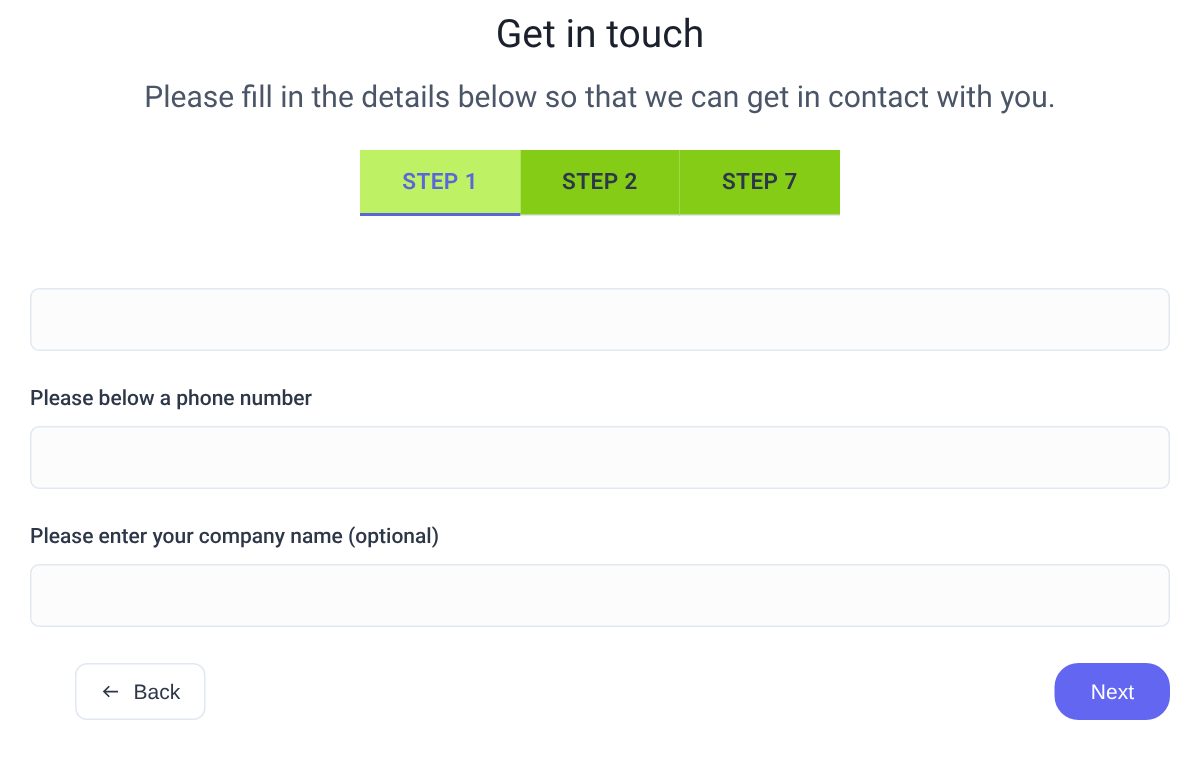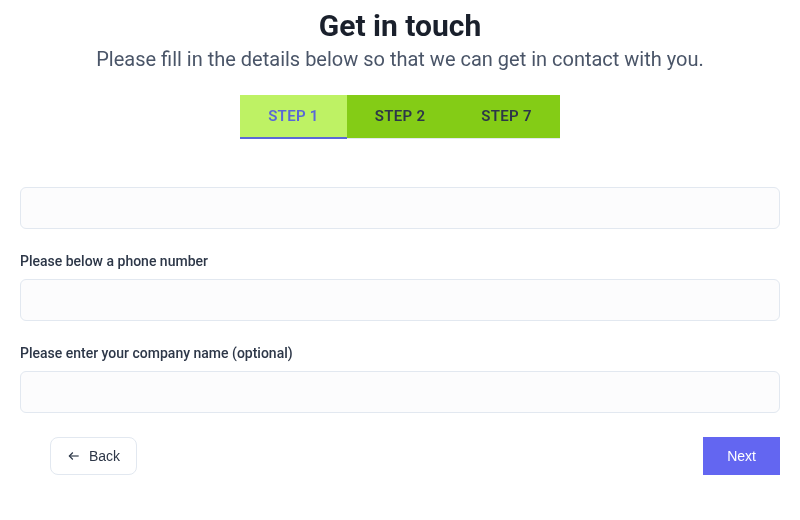--- a/index.html
+++ b/index.html
@@ -13,24 +13,24 @@
       color: #1a202c;
       width: 800px;
       height: 520px;
       padding: 8px 20px 20px 20px;
     }
     .header {
       text-align: center;
       margin-bottom: 24px;
     }
     .title {
-      font-size: 30px;
-      font-weight: 700;
+      font-size: 26px;
+      font-weight: 400;
       color: #1a202c;
-      margin-bottom: 4px;
+      margin-bottom: 14px;
     }
     .subtitle {
       font-size: 20px;
       color: #4a5568;
       font-weight: 400;
     }
     .tabs {
       display: flex;
       justify-content: center;
       margin-bottom: 48px;
@@ -98,21 +98,21 @@
       stroke-width: 2;
       fill: none;
     }
     .btn-next {
       padding: 11px 24px;
       font-size: 14px;
       font-weight: 500;
       color: #ffffff;
       background: #6366f1;
       border: none;
-      border-radius: 0;
+      border-radius: 16px;
       cursor: pointer;
     }
   </style>
 </head>
 <body>
 
 <div class="header">
   <h1 class="title">Get in touch</h1>
   <p class="subtitle">Please fill in the details below so that we can get in contact with you.</p>
 </div>

